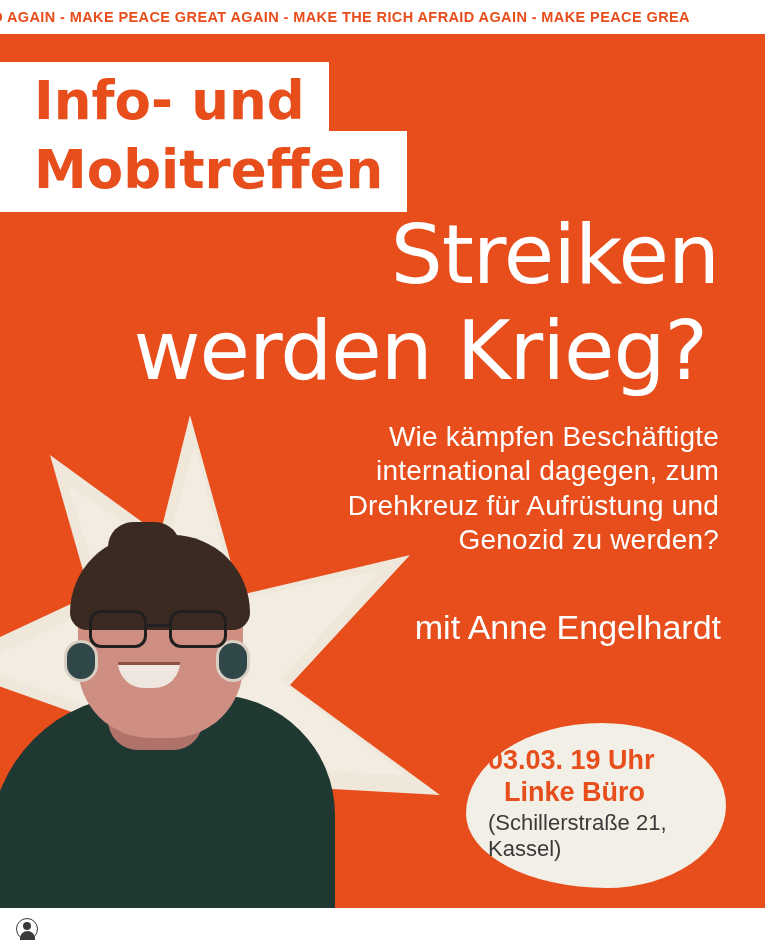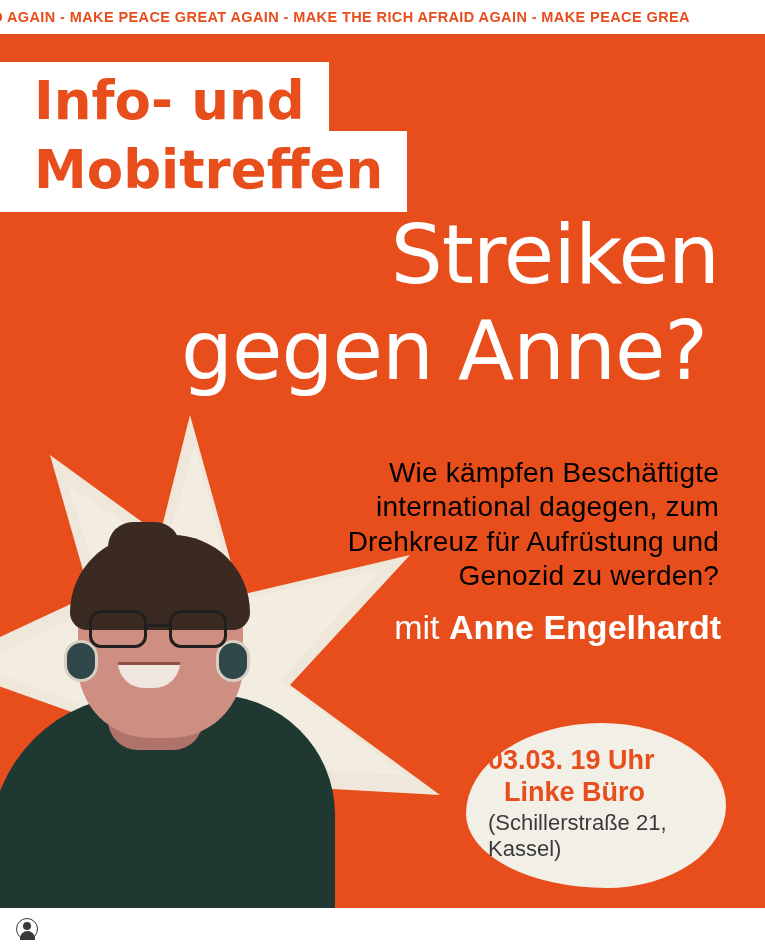--- a/index.html
+++ b/index.html
@@ -160,39 +160,38 @@
   }
   .title.t1 { top: 214px; }
   .title.t2 { top: 310px; right: 58px; }
 
   .subtitle {
     position: absolute;
     right: 46px;
     top: 420px;
     width: 420px;
     text-align: right;
-    color: #000000;
+    color: #ffffff;
     font-size: 28px;
     line-height: 1.23;
     letter-spacing: 0.2px;
-    margin-top: 36px;
   }
 
   .speaker {
     position: absolute;
     right: 44px;
     top: 607px;
     width: 450px;
     text-align: right;
     color: #ffffff;
     font-size: 34px;
     line-height: 1.2;
   }
   .speaker .with { font-weight: normal; }
-  .speaker .name { font-weight: bold; }
+  .speaker .name { font-weight: normal; }
   .speaker .role {
     display: block;
     font-size: 31px;
     font-weight: normal;
     margin-top: 4px;
   }
 
   
   .blob {
     position: absolute;
@@ -291,21 +290,21 @@
   </div>
 
   <div class="marquee">
     <div class="marquee-text">RAID AGAIN  -   MAKE PEACE GREAT AGAIN  -  MAKE THE RICH AFRAID AGAIN  -  MAKE PEACE GREA</div>
   </div>
 
   <div class="kicker k2">Mobitreffen</div>
   <div class="kicker k1">Info- und</div>
 
   <div class="title t1">Streiken</div>
-  <div class="title t2">gegen Anne?</div>
+  <div class="title t2">werden Krieg?</div>
 
   <div class="subtitle">Wie kämpfen Beschäftigte international dagegen, zum Drehkreuz für Aufrüstung und Genozid zu werden?</div>
 
   <div class="speaker">
     <span class="with">mit </span><span class="name">Anne Engelhardt</span>
   </div>
 
   <div class="blob">
     <div class="line1">03.03. 19 Uhr</div>
     <div class="line2">Linke Büro</div>

